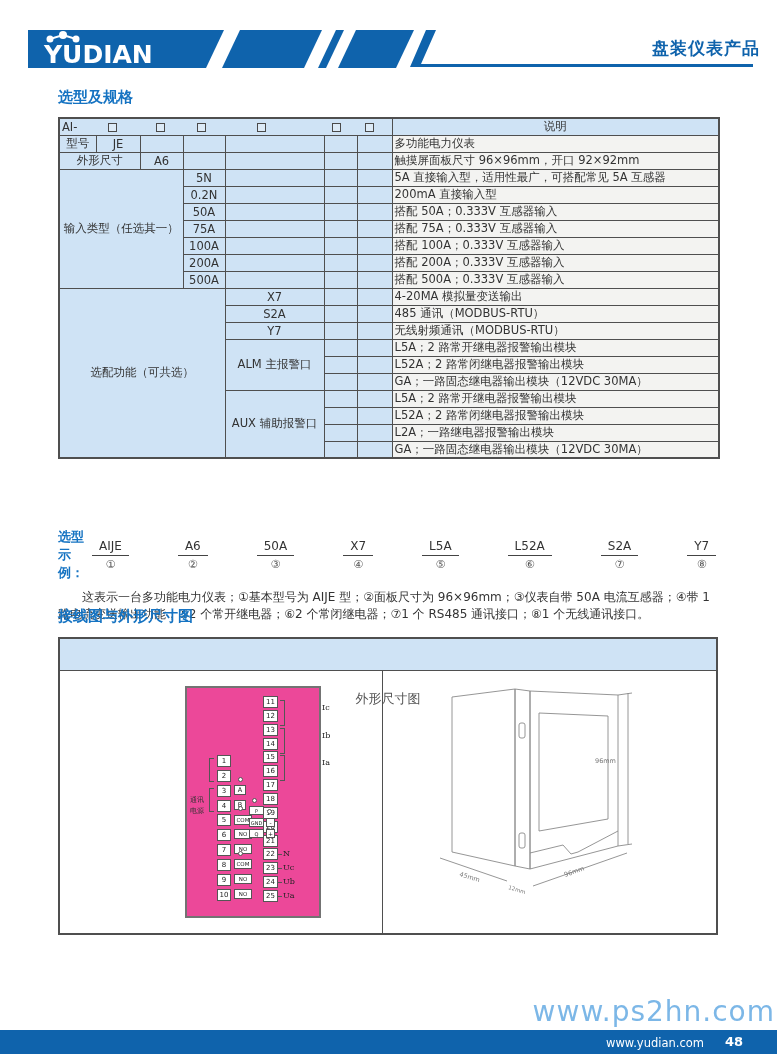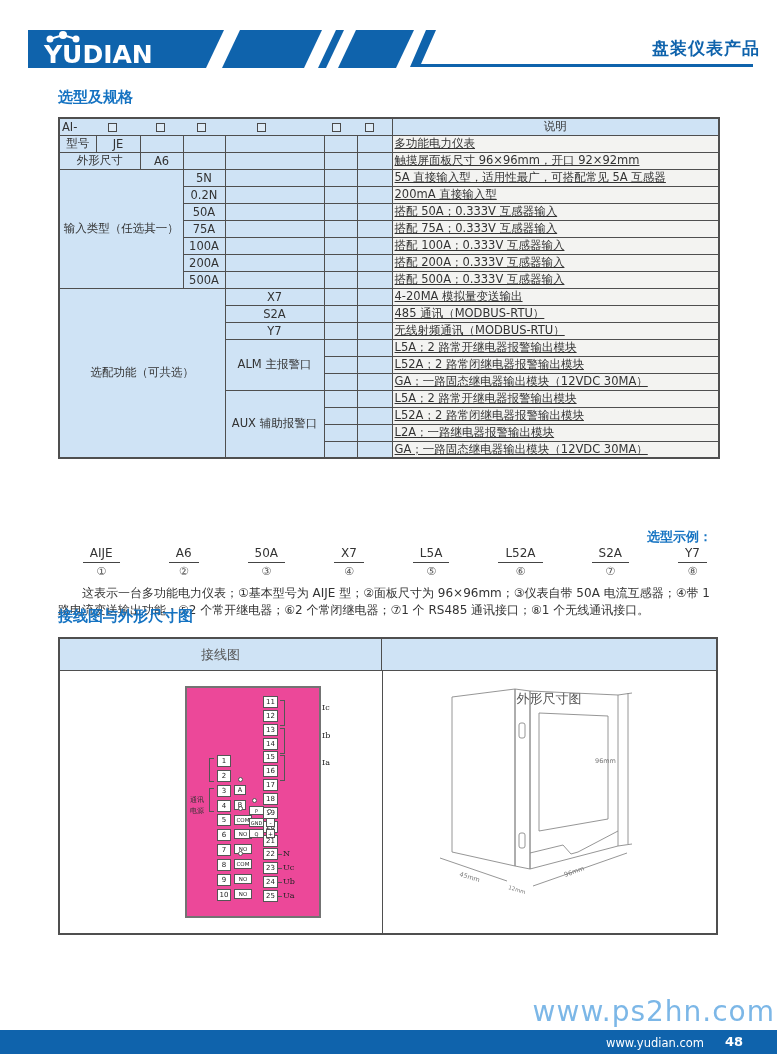--- a/index.html
+++ b/index.html
@@ -10,28 +10,28 @@
   
   .banner-svg { position:absolute; left:0; top:28px; }
   .prod-title { position:absolute; right:17px; top:37px; font-size:17px; font-weight:bold; color:#0f63ac; letter-spacing:1px; }
   .sec-title  { position:absolute; left:58px; font-size:15px; font-weight:bold; color:#1573c2; }
 
   
   table.spec { position:absolute; left:58px; top:117px; width:660px; border-collapse:collapse; table-layout:fixed;
                border:2px solid #4f4f4f; font-size:11.5px; }
   table.spec td { border:1px solid #4f4f4f; height:17px; padding:0 2px; overflow:hidden; white-space:nowrap; }
   td.blu { background:#cfe3f5; text-align:center; }
-  td.dsc { background:#f3f3f1; text-align:left; padding-left:7px; font-size:11.5px;text-decoration:underline; }
+  td.dsc { background:#f3f3f1; text-align:left; padding-left:7px; font-size:11.5px; }
   td.dh  { background:#cfe3f5; text-align:center; font-weight:normal; }
   td.hdr { background:#cfe3f5; position:relative; text-align:left; padding-left:7px; }
   .cb { position:absolute; top:4px; width:9px; height:9px; border:1px solid #4a4a4a; background:#ddebf7; }
 
   
   .example { position:absolute; left:58px; top:528px; width:662px; }
-  .ex-row { display:flex; align-items:flex-end;flex-direction:column; }
+  .ex-row { display:flex; align-items:center; }
   .ex-label { font-size:13px; font-weight:bold; color:#1573c2; margin-right:8px; line-height:18px; }
   .ex-items { display:flex;gap:36px; }
   .ex-item { display:flex; flex-direction:column; align-items:center; margin-right:13px; }
   .ex-code { font-size:12px; color:#333; border-bottom:1px solid #444; padding:0 7px 1px 7px; line-height:15px; }
   .ex-num  { font-size:11px; color:#555; margin-top:2px; }
   .ex-desc { margin-top:7px; font-size:12px; line-height:1.45; text-indent:2em; color:#333; }
 
   
   .dg { position:absolute; left:58px; top:637px; width:660px; height:298px; border:2px solid #4f4f4f; background:#fff; }
   .dg-head { display:flex; height:32px; border-bottom:1px solid #4f4f4f; background:#cfe3f5; }
@@ -288,21 +288,20 @@
           </div>
         </div>
     </div>
     <div class="ex-desc">这表示一台多功能电力仪表；①基本型号为 AIJE 型；②面板尺寸为 96×96mm；③仪表自带 50A 电流互感器；④带 1 路电流变送输出功能；⑤2 个常开继电器；⑥2 个常闭继电器；⑦1 个 RS485 通讯接口；⑧1 个无线通讯接口。</div>
   </div>
 
   <div class="sec-title" style="top:607px;">接线图与外形尺寸图</div>
 
   <div class="dg">
     <div class="dg-head">
-      <div class="dg-h1">接线图</div>
       <div class="dg-h2">外形尺寸图</div>
     </div>
     <div class="dg-body">
       <div class="dg-split"></div>
 
       <div class="wbox">
         <div class="rt">
 
         <div class="tb" style="--i:0">11</div>
             <div class="tb" style="--i: 1;">12</div>

